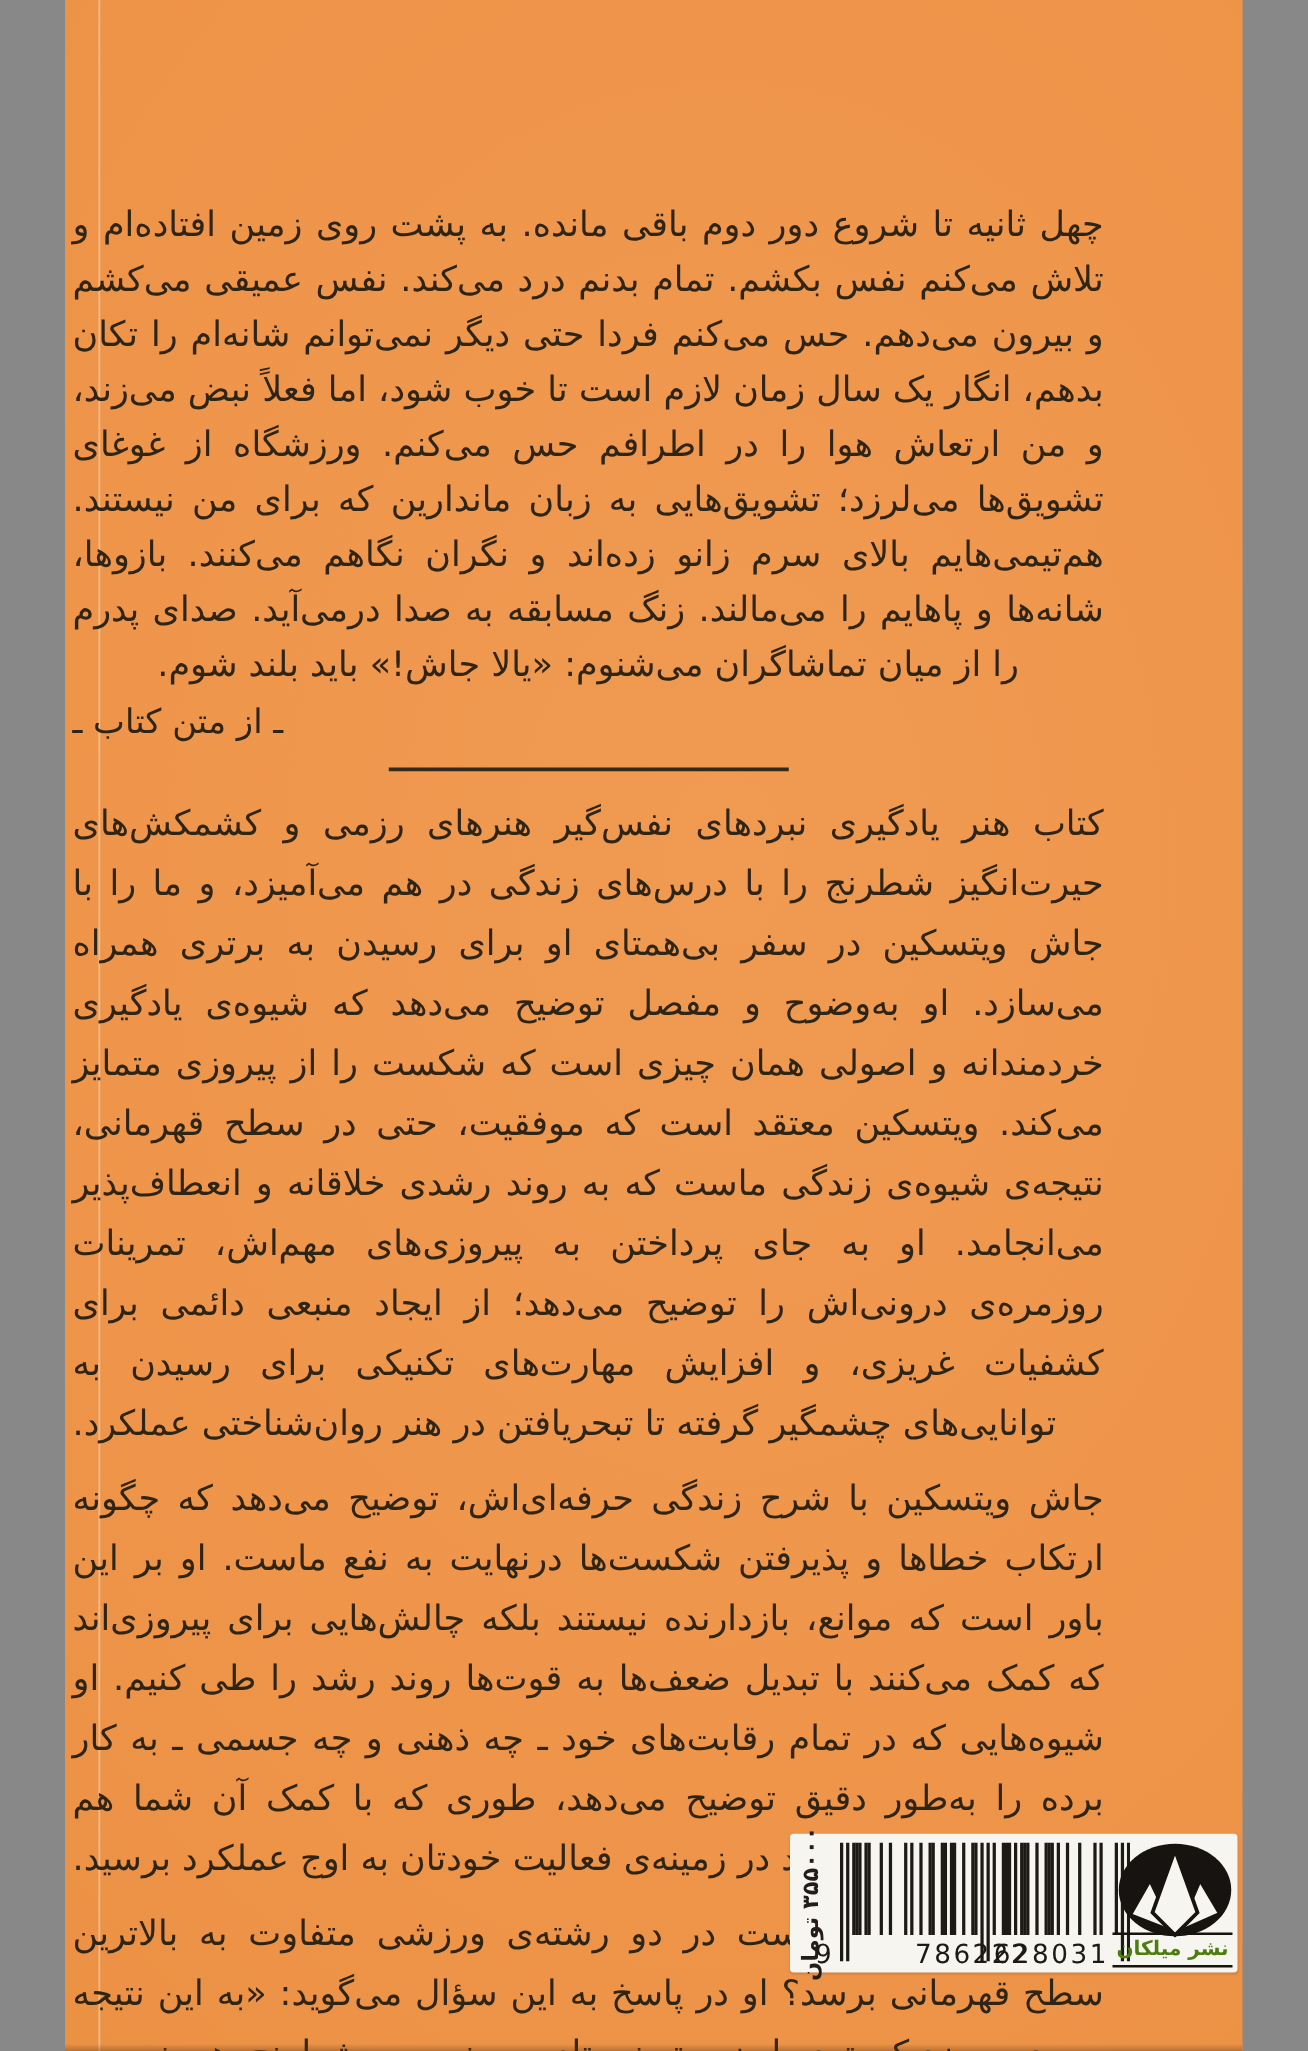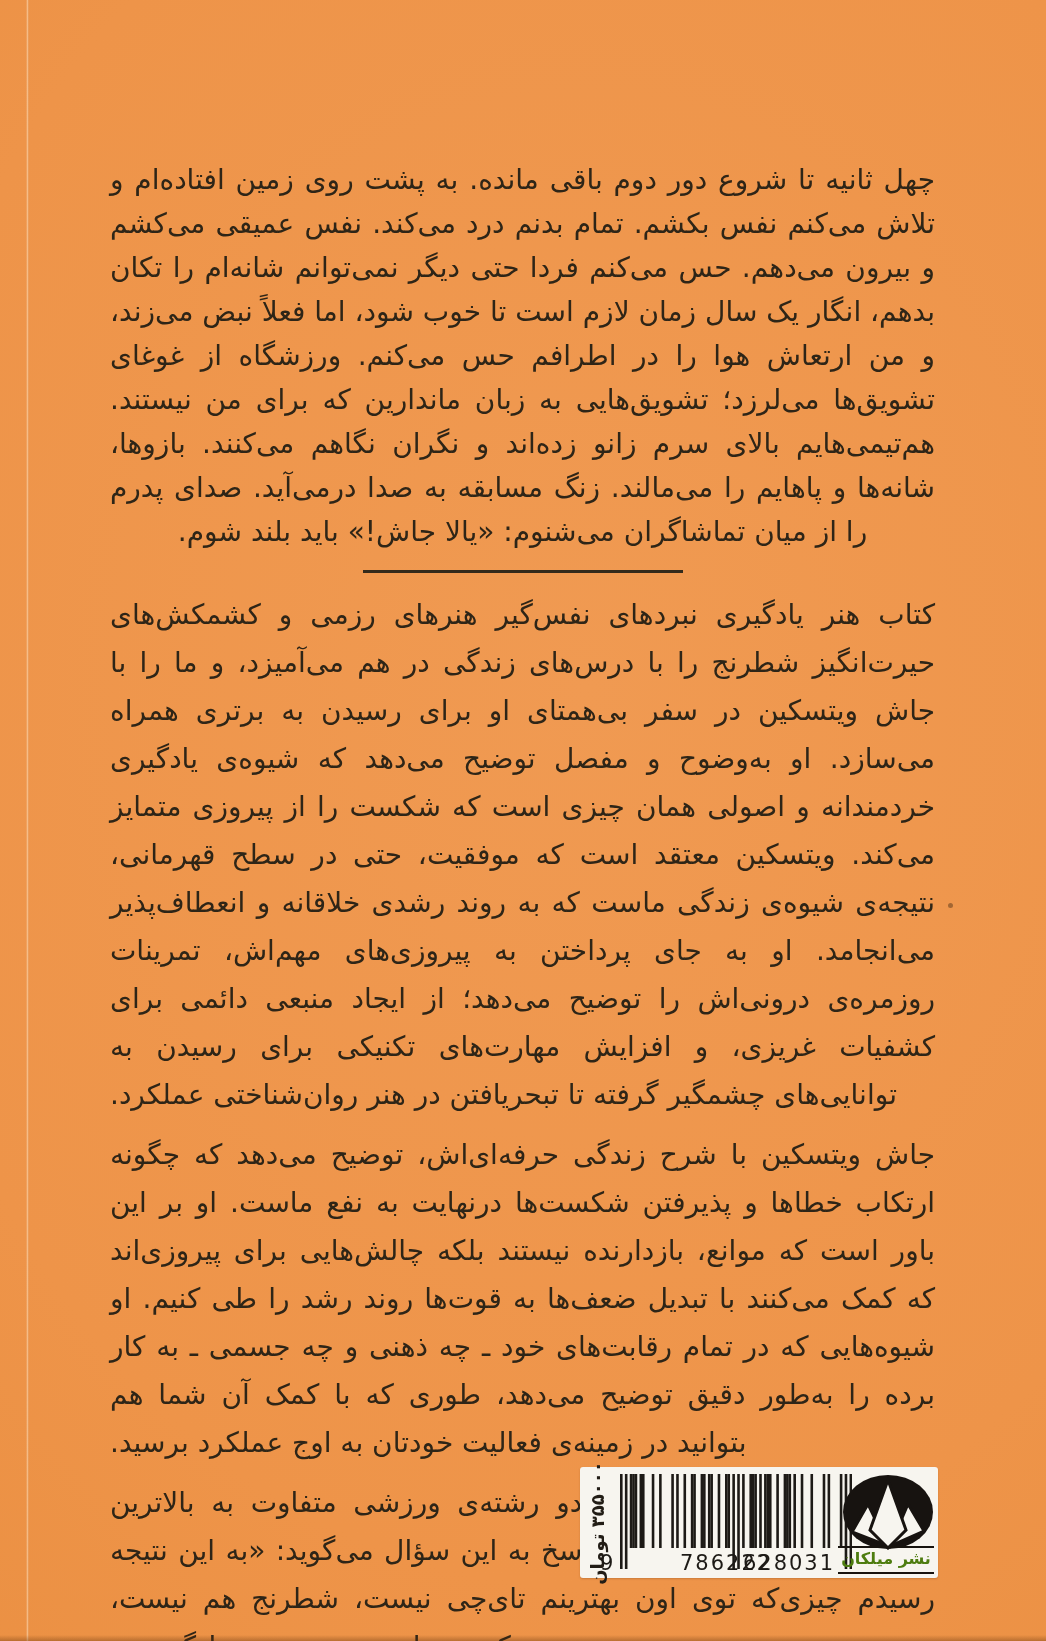--- a/index.html
+++ b/index.html
@@ -1,18 +1,18 @@
 <!DOCTYPE html>
 <html lang="fa"><head>
 <meta charset="utf-8">
 <style>
   html,body{margin:0;padding:0;background:#888;}
   .cover{
     position:relative;
-    width:1046px;height:1641px;
+    width:942px;height:1641px;
     margin:0 auto;
     background:
       radial-gradient(130% 105% at 56% 42%, #f09a52 0%, #ee9449 52%, #e98e3f 86%, #e5873a 100%);
     overflow:hidden;
     font-family:"DejaVu Sans", sans-serif;
   }
   .crease{
     position:absolute;top:0;left:26px;width:3px;height:100%;
     background:linear-gradient(to right, rgba(255,255,255,0), rgba(255,236,210,.45), rgba(160,90,30,.12));
   }
@@ -93,20 +93,21 @@
 </style>
 </head>
 <body>
 
 <div class="cover">
 
   <div class="crease"></div>
 
   <div class="content">
     <p class="quote">چهل ثانیه تا شروع دور دوم باقی مانده. به پشت روی زمین افتاده‌ام و تلاش می‌کنم نفس بکشم. تمام بدنم درد می‌کند. نفس عمیقی می‌کشم و بیرون می‌دهم. حس می‌کنم فردا حتی دیگر نمی‌توانم شانه‌ام را تکان بدهم، انگار یک سال زمان لازم است تا خوب شود، اما فعلاً نبض می‌زند، و من ارتعاش هوا را در اطرافم حس می‌کنم. ورزشگاه از غوغای تشویق‌ها می‌لرزد؛ تشویق‌هایی به زبان ماندارین که برای من نیستند. هم‌تیمی‌هایم بالای سرم زانو زده‌اند و نگران نگاهم می‌کنند. بازوها، شانه‌ها و پاهایم را می‌مالند. زنگ مسابقه به صدا درمی‌آید. صدای پدرم را از میان تماشاگران می‌شنوم: «یالا جاش!» باید بلند شوم.</p>
+    <div class="attribution">ـ از متن کتاب ـ</div>
     <hr class="divider">
     <p class="syn first">کتاب هنر یادگیری نبردهای نفس‌گیر هنرهای رزمی و کشمکش‌های حیرت‌انگیز شطرنج را با درس‌های زندگی در هم می‌آمیزد، و ما را با جاش ویتسکین در سفر بی‌همتای او برای رسیدن به برتری همراه می‌سازد. او به‌وضوح و مفصل توضیح می‌دهد که شیوه‌ی یادگیری خردمندانه و اصولی همان چیزی است که شکست را از پیروزی متمایز می‌کند. ویتسکین معتقد است که موفقیت، حتی در سطح قهرمانی، نتیجه‌ی شیوه‌ی زندگی ماست که به روند رشدی خلاقانه و انعطاف‌پذیر می‌انجامد. او به جای پرداختن به پیروزی‌های مهم‌اش، تمرینات روزمره‌ی درونی‌اش را توضیح می‌دهد؛ از ایجاد منبعی دائمی برای کشفیات غریزی، و افزایش مهارت‌های تکنیکی برای رسیدن به توانایی‌های چشمگیر گرفته تا تبحریافتن در هنر روان‌شناختی عملکرد.</p>
     <p class="syn">جاش ویتسکین با شرح زندگی حرفه‌ای‌اش، توضیح می‌دهد که چگونه ارتکاب خطاها و پذیرفتن شکست‌ها درنهایت به نفع ماست. او بر این باور است که موانع، بازدارنده نیستند بلکه چالش‌هایی برای پیروزی‌اند که کمک می‌کنند با تبدیل ضعف‌ها به قوت‌ها روند رشد را طی کنیم. او شیوه‌هایی که در تمام رقابت‌های خود ـ چه ذهنی و چه جسمی ـ به کار برده را به‌طور دقیق توضیح می‌دهد، طوری که با کمک آن شما هم بتوانید در زمینه‌ی فعالیت خودتان به اوج عملکرد برسید.</p>
     <p class="syn">ویتسکین چگونه توانست در دو رشته‌ی ورزشی متفاوت به بالاترین سطح قهرمانی برسد؟ او در پاسخ به این سؤال می‌گوید: «به این نتیجه رسیدم چیزی‌که توی اون بهترینم تای‌چی نیست، شطرنج هم نیست، چیزی‌که توی اون بهترینم، هنر یادگیریه.»</p>
   </div>
 
   <div class="speck"></div>
 
   <div class="barcode-box">
     <div class="price">۳۵۵۰۰۰ تومان</div>

